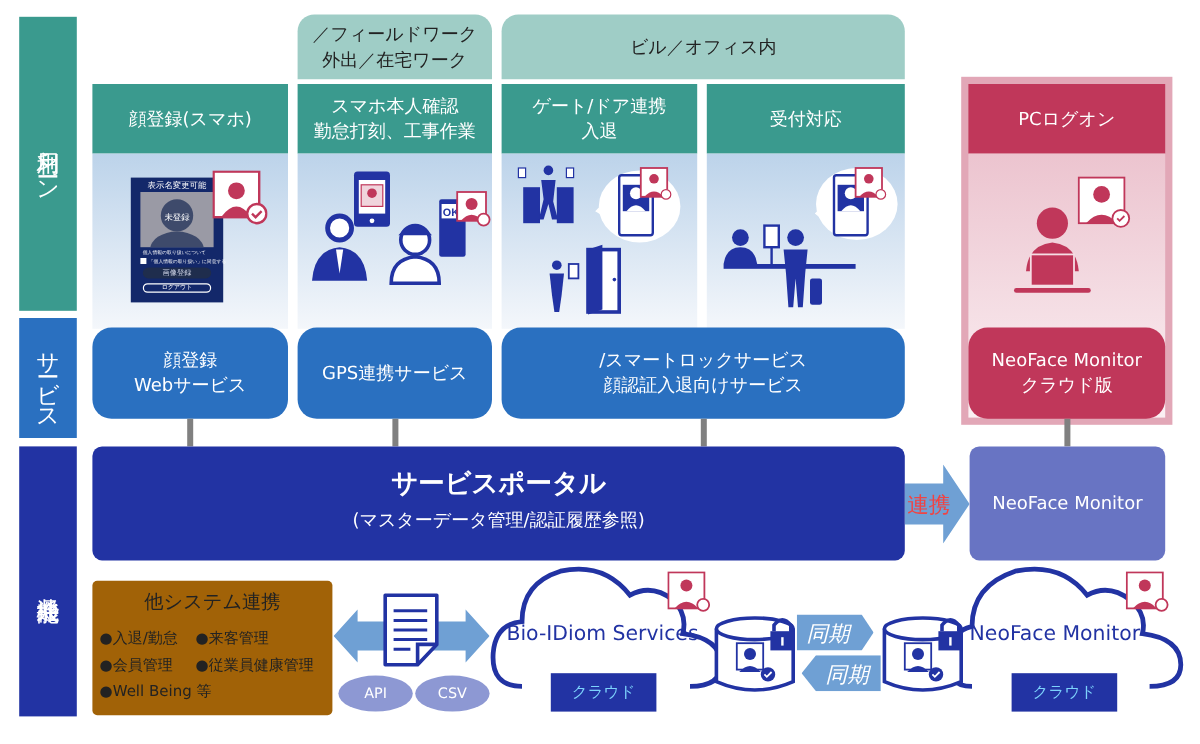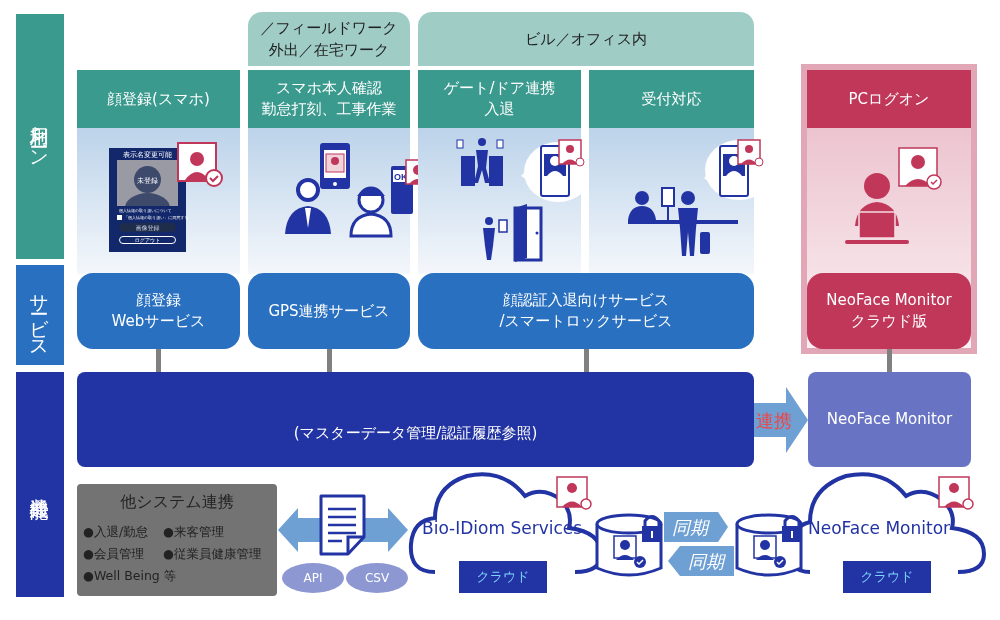--- a/index.html
+++ b/index.html
@@ -18,21 +18,21 @@
   
   .grouphead { position: absolute; background: #9fcdc6; border-radius: 14px 14px 0 0; color: #222;
     font-size: 15px; display: flex; align-items: center; justify-content: center; text-align: center; line-height: 22px; }
   #grp-outdoor { left: 248px; top: 12px; width: 162px; height: 54px; }
   #grp-building { left: 418px; top: 12px; width: 336px; height: 54px; }
 
   
   .scene-head { position: absolute; background: #3a9a8e; color: #fff; font-size: 15px; line-height: 21px;
     display: flex; align-items: center; justify-content: center; text-align: center; height: 58px; top: 70px; }
   .scene-body { position: absolute; top: 128px; height: 146px;
-    background: linear-gradient(#bcd3ea, #f4f7fb); padding-left: 25px; }
+    background: linear-gradient(#bcd3ea, #f4f7fb); }
   .c1 { left: 77px; width: 163px; }
   .c2 { left: 248px; width: 162px; }
   .c3 { left: 418px; width: 163px; }
   .c4 { left: 589px; width: 165px; }
 
   
   #pink-frame { position: absolute; left: 801px; top: 64px; width: 176px; height: 290px; background: #e2a7b7; }
   #pink-head { position: absolute; left: 807px; top: 70px; width: 164px; height: 58px; background: #c0375a; color: #fff;
     font-size: 15px; display: flex; align-items: center; justify-content: center; }
   #pink-body { position: absolute; left: 807px; top: 128px; width: 164px; height: 220px;
@@ -54,21 +54,21 @@
   #portal-title { position: absolute; left: 0; right: 0; top: 16px; font-size: 22px; font-weight: bold; }
   #portal-sub { position: absolute; left: 0; right: 0; top: 52px; font-size: 15px; }
 
   #nf-portal { position: absolute; left: 808px; top: 372px; width: 163px; height: 95px; background: #6874c3; border-radius: 8px;
     color: #fff; font-size: 15px; line-height: 21px; display: flex; align-items: center; justify-content: center; text-align: center; }
 
   #link-arrow { position: absolute; left: 754px; top: 387px; width: 54px; height: 66px; }
   #link-label { position: absolute; left: 756px; top: 409px; width: 36px; font-size: 18px; color: #ef4444; text-align: center; }
 
   
-  #other { position: absolute; left: 77px; top: 484px; width: 200px; height: 112px; background: #737373; border-radius: 4px; color: #222; }
+  #other { position: absolute; left: 77px; top: 484px; width: 200px; height: 112px; background: #a16207; border-radius: 4px; color: #222; }
   #other-title { position: absolute; left: 0; right: 0; top: 8px; text-align: center; font-size: 16px; }
   .oitem { position: absolute; font-size: 12.5px; white-space: nowrap; }
 
   .pill { position: absolute; top: 563px; width: 62px; height: 30px; border-radius: 50%; background: #8d98d3; color: #fff;
     font-size: 12px; display: flex; align-items: center; justify-content: center; }
 
   #sync1-label, #sync2-label { position: absolute; color: #fff; font-size: 18px; font-style: italic; }
 
   .cloud-label { position: absolute; color: #2233a3; font-size: 17px; white-space: nowrap; }
   .cloud-tag { position: absolute; background: #2233a3; color: #7dd3fc; font-size: 13px; display: flex; align-items: center; justify-content: center; height: 32px; }
@@ -260,37 +260,38 @@
     <div>
       <div>顔登録</div>
       <div>Webサービス</div>
     </div>
   </div>
 <div class="svc" id="svc-gps">
     <div>GPS連携サービス</div>
   </div>
 <div class="svc" id="svc-entry">
     <div>
+      <div>/スマートロックサービス</div>
       <div>顔認証入退向けサービス</div>
-      <div>/スマートロックサービス</div>
     </div>
   </div>
 <div class="svc" id="svc-neoface">
     <div>
       <div>NeoFace Monitor</div>
       <div>クラウド版</div>
     </div>
   </div>
 
 <div class="conn" style="left:156px;top:349px;height:23px;"></div>
 <div class="conn" style="left:327px;top:349px;height:23px;"></div>
 <div class="conn" style="left:584px;top:349px;height:23px;"></div>
 <div class="conn" style="left:887px;top:349px;height:23px;"></div>
 
 <div id="portal">
+  <div id="portal-title">サービスポータル</div>
   <div id="portal-sub">(マスターデータ管理/認証履歴参照)</div>
 </div>
 
 <svg id="link-arrow" viewBox="0 0 54 66">
   <path d="M0 16 L32 16 L32 0 L54 33 L32 66 L32 50 L0 50Z" fill="#6fa0d4"></path>
 </svg>
 <div id="link-label">連携</div>
 
 <div id="nf-portal">
     <div>

